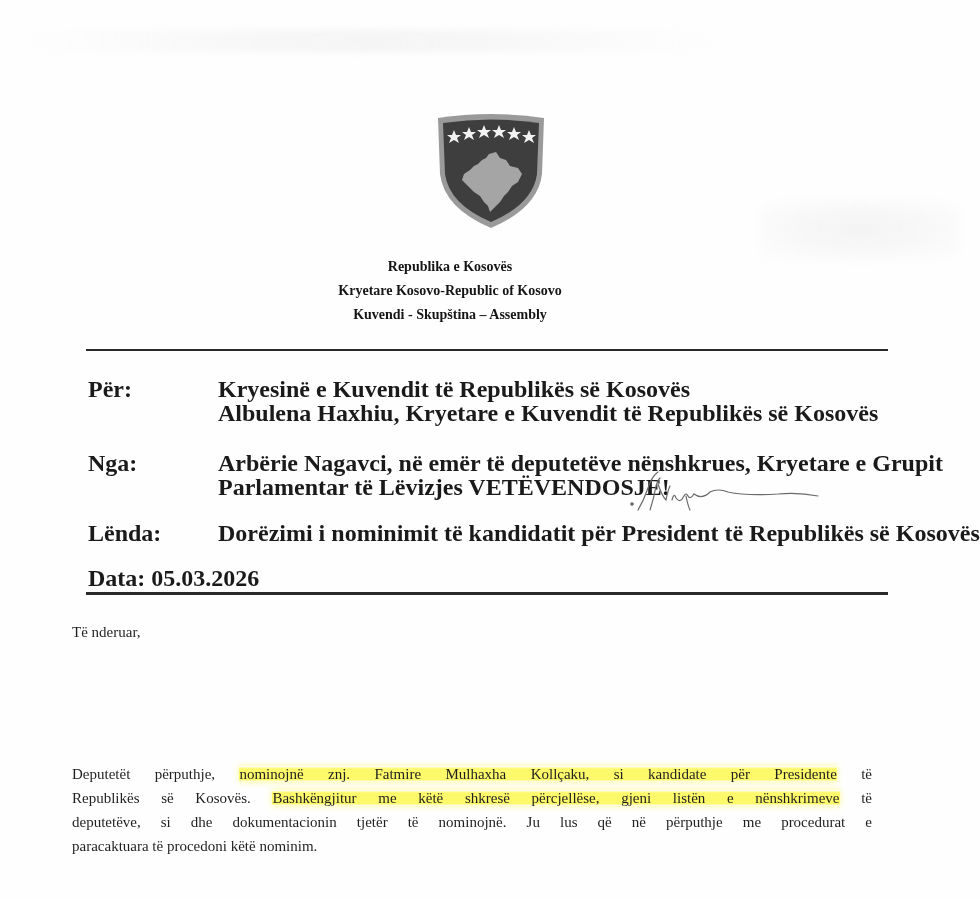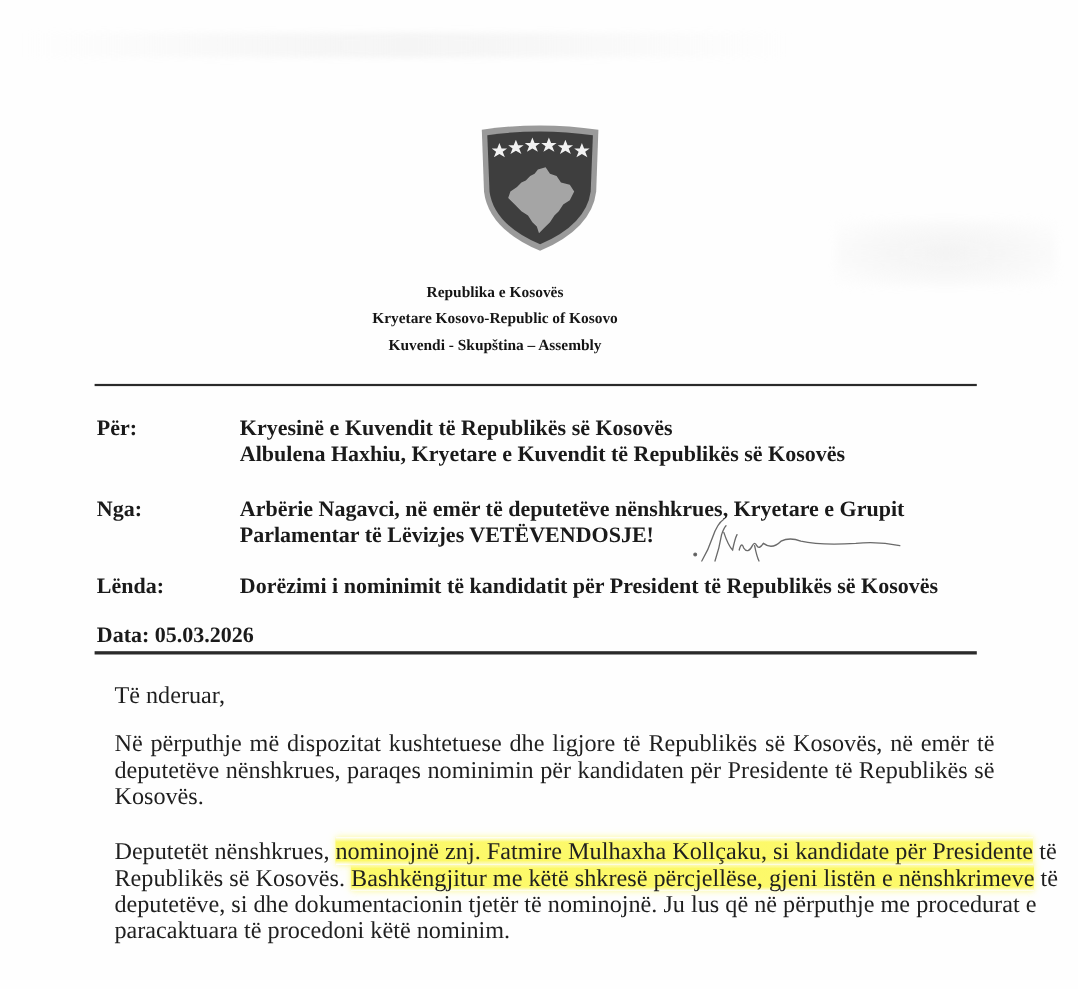--- a/index.html
+++ b/index.html
@@ -64,21 +64,21 @@
       background: #2a2a2a;
     }
     .rule.top { top: 349px; }
     .rule.bottom { top: 592px; height: 3px; }
 
     .meta-row {
       position: absolute;
       left: 88px;
       width: 800px;
       font-weight: bold;
-      font-size: 20px;
+      font-size: 24px;
       line-height: 24px;
       color: #1a1a1a;
     }
     .meta-label {
       position: absolute;
       left: 0; top: 0;
     }
     .meta-value {
       position: absolute;
       left: 112px; top: 0;
@@ -94,23 +94,23 @@
 
     .signature {
       position: absolute;
       left: 628px; top: 470px;
       width: 200px; height: 50px;
     }
     .signature svg { width: 100%; height: 100%; }
 
     .body-text {
       position: absolute;
-      left: 104px;
+      left: 72px;
       width: 800px;
-      font-size: 22px;
+      font-size: 15px;
       line-height: 24px;
       color: #1f1f1f;
       text-align: justify;
     }
     .greeting { top: 620px; }
     .para1 { top: 664px; }
     .para2 { top: 762px; }
 
     .hl {
       background: linear-gradient(180deg, rgba(255,250,90,0.0) 0%, rgba(252,248,80,0.85) 18%, rgba(252,248,80,0.85) 85%, rgba(255,250,90,0.0) 100%);
@@ -186,25 +186,20 @@
 
   <div class="meta-row row-data">
     <span>Data: </span>
     <span>05.03.2026</span>
   </div>
 
   <div class="rule bottom"></div>
 
   <div class="body-text greeting">Të nderuar,</div>
 
-  <div class="body-text para1">
-    <span class="line">Në përputhje më dispozitat kushtetuese dhe ligjore të Republikës së Kosovës, në emër të</span>
-    <span class="line">deputetëve nënshkrues, paraqes nominimin për kandidaten për Presidente të Republikës së</span>
-    <span class="line last">Kosovës.</span>
-  </div>
 
   <div class="body-text para2">
-    <span class="line"><span>Deputetët nënshkrues, </span><span class="hl">nominojnë znj. Fatmire Mulhaxha Kollçaku, si kandidate për Presidente</span><span> të</span></span>
+    <span class="line"><span>Deputetët përputhje, </span><span class="hl">nominojnë znj. Fatmire Mulhaxha Kollçaku, si kandidate për Presidente</span><span> të</span></span>
     <span class="line"><span>Republikës së Kosovës. </span><span class="hl">Bashkëngjitur me këtë shkresë përcjellëse, gjeni listën e nënshkrimeve</span><span> të</span></span>
     <span class="line">deputetëve, si dhe dokumentacionin tjetër të nominojnë. Ju lus që në përputhje me procedurat e</span>
     <span class="line last">paracaktuara të procedoni këtë nominim.</span>
   </div>
 </div>
 
 </body></html>

